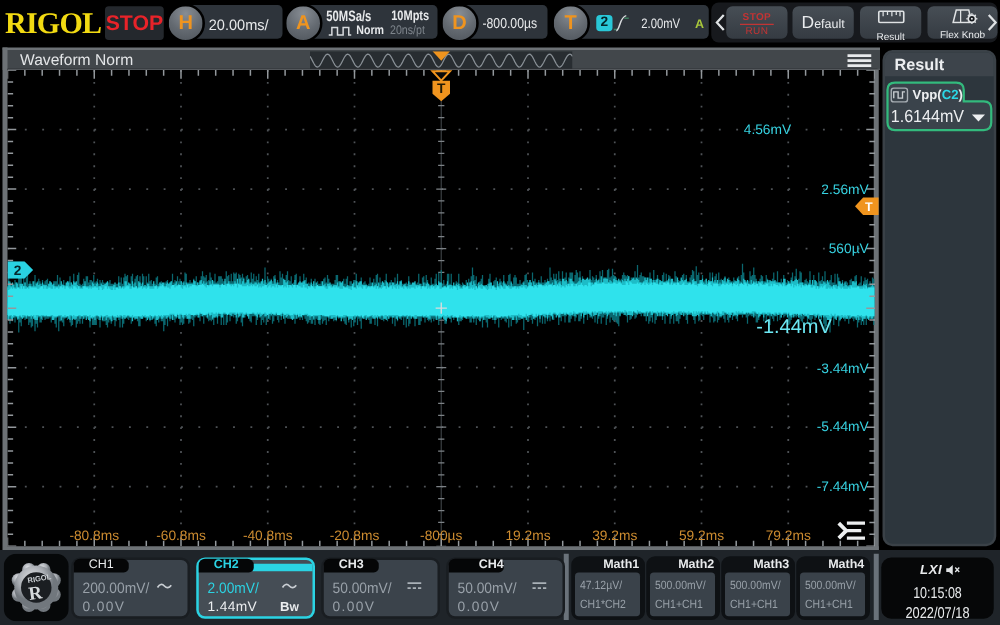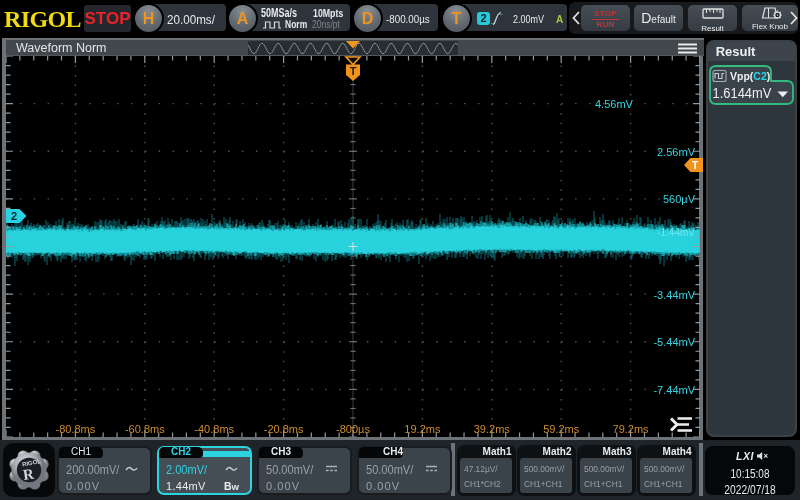--- a/index.html
+++ b/index.html
@@ -44,21 +44,21 @@
 <div class="abs" style="left:556px;top:14px;font-size:10px;font-weight:bold;color:#a9c83b">A</div>
 <div class="circ" style="left:441px;top:3px">T</div>
 
 <div class="abs" style="left:569px;top:2px;width:229px;height:32px;background:#17191d;border-radius:6px"></div>
 <svg class="abs" style="left:572px;top:11px" width="8" height="14" viewBox="0 0 8 14">
     <path d="M7 1L1.5 7L7 13" stroke="#dfe2e4" stroke-width="1.8" fill="none"></path>
   </svg>
 <div class="btn" style="left:581px;width:49px">
   <div style="font-size:8px;font-weight:bold;color:#c23434;line-height:9px;margin-top:4px;letter-spacing:0.3px">STOP</div>
   <div style="width:27px;height:1px;background:#c23434;margin:1px auto"></div>
-  <div style="font-size:8px;font-weight:bold;color:#c23434;line-height:8px;letter-spacing:0.3px">RUN</div>
+  <div style="font-size:8px;font-weight:normal;color:#c23434;line-height:8px;letter-spacing:0.3px">RUN</div>
 </div>
 <div class="btn" style="left:634px;width:49px;line-height:25px"><span style="font-size:14px">D</span><span style="font-size:10px">efault</span></div>
 <div class="btn" style="left:688px;width:49px">
   <svg width="22" height="11" viewBox="0 0 22 11" style="margin-top:3px">
       <rect x="1" y="1" width="20" height="9" rx="1" stroke="#dfe2e4" stroke-width="1.3" fill="none"></rect>
       <path d="M4.5 1v4M8 1v3M11.5 1v4M15 1v3M18 1v4" stroke="#dfe2e4" stroke-width="1"></path>
     </svg>
   <div style="font-size:8px;line-height:9px;margin-top:1px">Result</div>
 </div>
 <div class="btn" style="left:742px;width:56px">
@@ -130,21 +130,21 @@
 <text x="12" y="12" font-size="10" font-weight="bold" fill="#fff" text-anchor="middle">T</text>
 </svg>
 <svg class="abs" style="left:6px;top:209px" width="21" height="14" viewBox="0 0 21 14">
 <path d="M0 0h13.5L20.5 7L13.5 14H0z" fill="#29d2e2"></path>
 <text x="8" y="11" font-size="11" font-weight="bold" fill="#06272c" text-anchor="middle">2</text>
 </svg>
 
 <div style="position:absolute;right:115px;top:98.1px;width:90px;text-align:left;font-size:11px;line-height:12px;color:#36d2e1">4.56mV</div>
 <div style="position:absolute;right:105px;top:145.8px;width:90px;text-align:right;font-size:11px;line-height:12px;color:#36d2e1">2.56mV</div>
 <div style="position:absolute;right:105px;top:193.4px;width:90px;text-align:right;font-size:11px;line-height:12px;color:#36d2e1">560µV</div>
-<div style="position:absolute;right:105px;top:227px;width:90px;text-align:right;font-size:10px;line-height:12px;color:#6ce7f2">-1.44mV</div>
+<div style="position:absolute;right:105px;top:256px;width:90px;text-align:left;font-size:16px;line-height:12px;color:#6ce7f2">-1.44mV</div>
 <div style="position:absolute;right:105px;top:288.6px;width:90px;text-align:right;font-size:11px;line-height:12px;color:#36d2e1">-3.44mV</div>
 <div style="position:absolute;right:105px;top:336.3px;width:90px;text-align:right;font-size:11px;line-height:12px;color:#36d2e1">-5.44mV</div>
 <div style="position:absolute;right:105px;top:383.9px;width:90px;text-align:right;font-size:11px;line-height:12px;color:#36d2e1">-7.44mV</div>
 
 <div style="position:absolute;left:40.4px;top:423px;width:70px;text-align:center;font-size:11px;color:#cd8c30">-80.8ms</div>
 <div style="position:absolute;left:109.8px;top:423px;width:70px;text-align:center;font-size:11px;color:#cd8c30">-60.8ms</div>
 <div style="position:absolute;left:179.2px;top:423px;width:70px;text-align:center;font-size:11px;color:#cd8c30">-40.8ms</div>
 <div style="position:absolute;left:248.6px;top:423px;width:70px;text-align:center;font-size:11px;color:#cd8c30">-20.8ms</div>
 <div style="position:absolute;left:318.0px;top:423px;width:70px;text-align:center;font-size:11px;color:#cd8c30">-800µs</div>
 <div style="position:absolute;left:387.4px;top:423px;width:70px;text-align:center;font-size:11px;color:#cd8c30">19.2ms</div>

